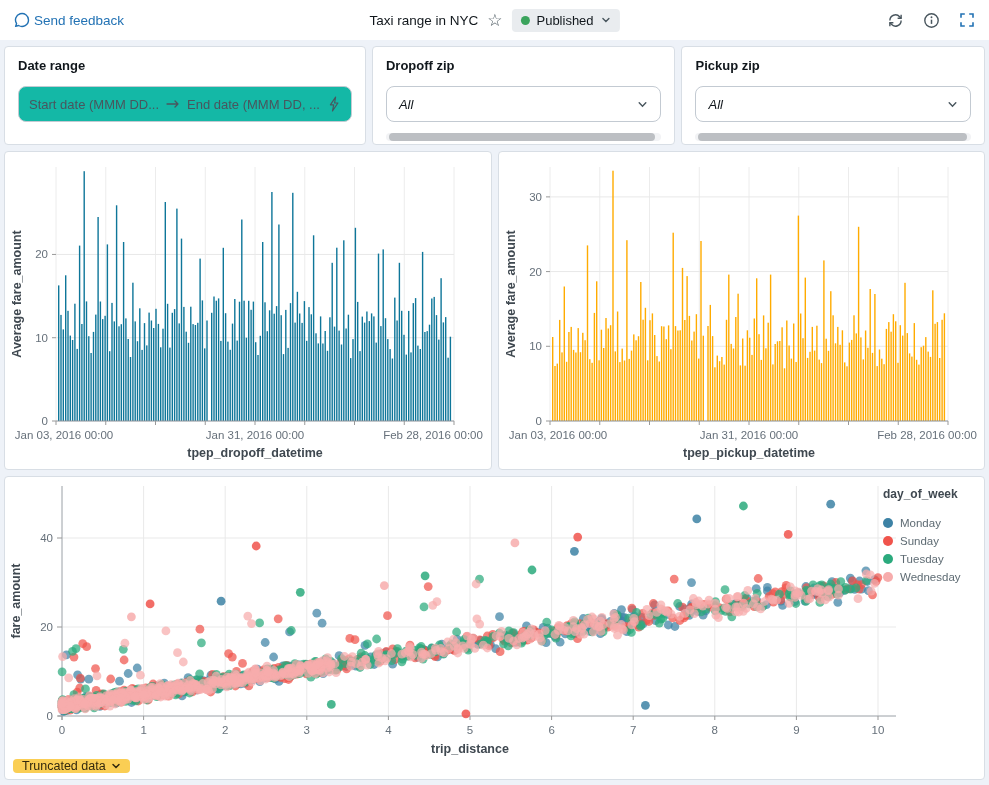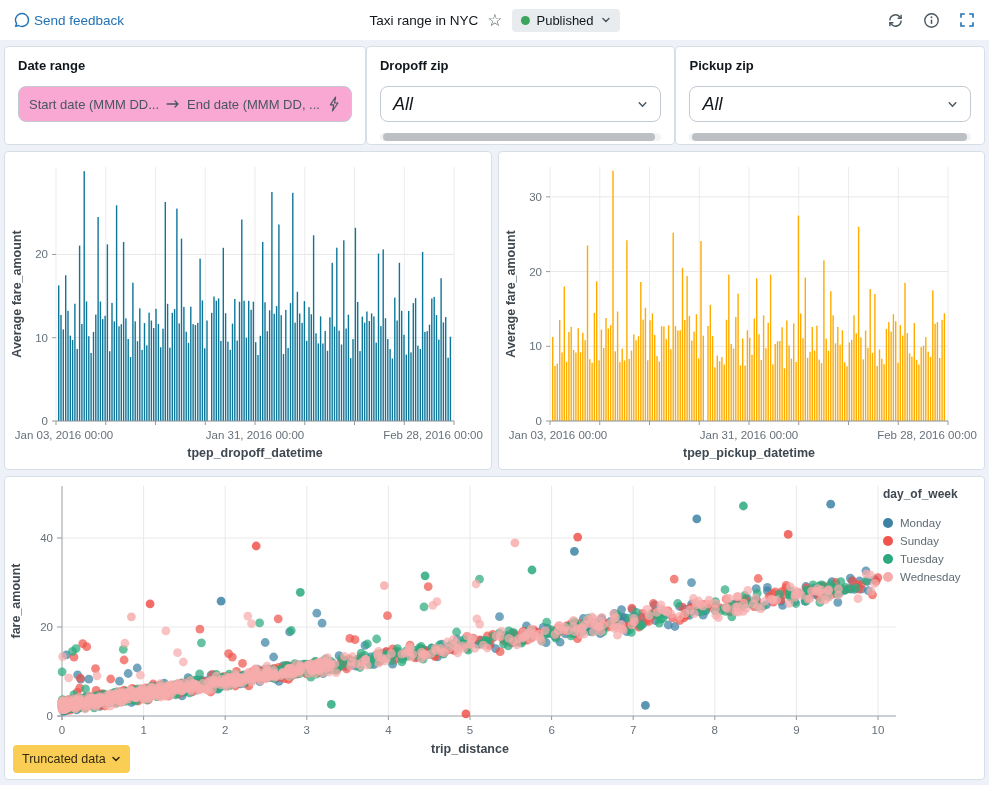--- a/index.html
+++ b/index.html
@@ -6,42 +6,42 @@
   body{width:989px;height:785px;overflow:hidden;background:#EEF2F8;font-family:"Liberation Sans",sans-serif;-webkit-font-smoothing:antialiased}
   .topbar{height:40px;background:#fff;display:flex;align-items:center;justify-content:space-between;padding:0 14px;box-sizing:border-box;position:relative}
   .feedback{display:flex;align-items:center;gap:4px;color:#2272B4;font-size:13.5px;cursor:pointer}
   .topbar-center{position:absolute;left:50%;transform:translateX(-50%);display:flex;align-items:center;gap:9px}
   .page-title{font-size:13.5px;color:#11171C}
   .star{font-size:17px;color:#49565E;line-height:1;cursor:pointer}
   .pill{display:flex;align-items:center;gap:7px;background:#E9ECEF;border-radius:4px;padding:4px 9px;font-size:13px;color:#11171C;cursor:pointer}
   .dot{width:9px;height:9px;border-radius:50%;background:#3BA45D}
   .top-icons{display:flex;align-items:center;gap:19px}
   .icon-btn{background:none;border:none;padding:0;cursor:pointer;display:flex;align-items:center}
-  .filters{display:flex;margin:6px 4px}
+  .filters{display:flex;gap:6px;margin:6px 4px}
   .card{background:#fff;border:1px solid #D8DEE5;border-radius:4px;box-sizing:border-box}
   .fcard{flex:1;padding:11px 13px;height:99px}
   .fcard h3{margin:0;font-size:13px;color:#11171C;font-weight:bold}
-  .date-input{margin-top:13px;height:34px;border:1px solid #C3CAD2;border-radius:8px;display:flex;align-items:center;padding:0 10px;gap:7px;font-size:13px;color:#49565E;background:#f9a8d4;cursor:text}
+  .date-input{margin-top:13px;height:34px;border:1px solid #C3CAD2;border-radius:8px;display:flex;align-items:center;padding:0 10px;gap:7px;font-size:13px;color:#49565E;background:#14b8a6;cursor:text}
   .date-input .ph{white-space:nowrap;overflow:hidden;text-overflow:ellipsis}
   .date-input .bolt{margin-left:auto;display:flex}
-  .select{margin-top:13px;height:34px;border:1px solid #C3CAD2;border-radius:8px;display:flex;align-items:center;justify-content:space-between;padding:0 12px;font-size:18px;background:#fff;cursor:pointer}
+  .select{margin-top:13px;height:34px;border:1px solid #C3CAD2;border-radius:8px;display:flex;align-items:center;justify-content:space-between;padding:0 12px;font-size:13px;background:#fff;cursor:pointer}
   .select .val{font-style:italic;color:#11171C}
   .loader{margin-top:11px;height:8px;background:#F2F3F5;border-radius:4px;position:relative}
   .loader .thumb{position:absolute;left:3px;top:0;height:8px;width:96.5%;background:#BCBFC3;border-radius:4px}
   .chart-row{display:flex;gap:6px;margin:0 4px}
   .chart-card{flex:1;height:319px;padding:3px;overflow:hidden}
   .scatter-card{margin:6px 4px 4px;height:304px;position:relative;padding:1px;overflow:hidden}
   svg .tick{font-size:11.5px;fill:#66707A}
   svg .axis-title{font-size:12.5px;font-weight:bold;fill:#3F4850}
   .legend{position:absolute;top:10px;right:5px;width:96px}
   .legend-title{font-size:12px;font-weight:bold;color:#3F4850;margin-bottom:16px}
   .legend-item{display:flex;align-items:center;gap:7px;margin-bottom:6px;cursor:pointer}
   .legend-dot{width:10px;height:10px;border-radius:50%;flex:none}
   .legend-label{font-size:11.5px;color:#5E6B73}
-  .badge{position:absolute;left:8px;bottom:6px;background:#FACE54;border-radius:4px;padding:7px 9px;font-size:12.5px;color:#33290E;display:flex;align-items:center;gap:5px;cursor:pointer}
+  .badge{position:absolute;left:8px;bottom:6px;background:#FACE54;border-radius:4px;padding:0 9px;font-size:12.5px;color:#33290E;display:flex;align-items:center;gap:5px;cursor:pointer}
 </style>
 </head>
 <body>
 
 <div>
 
   <div class="topbar">
     <div class="feedback">
       <span style="display:flex">
         <svg width="16" height="16" viewBox="0 0 16 16">

